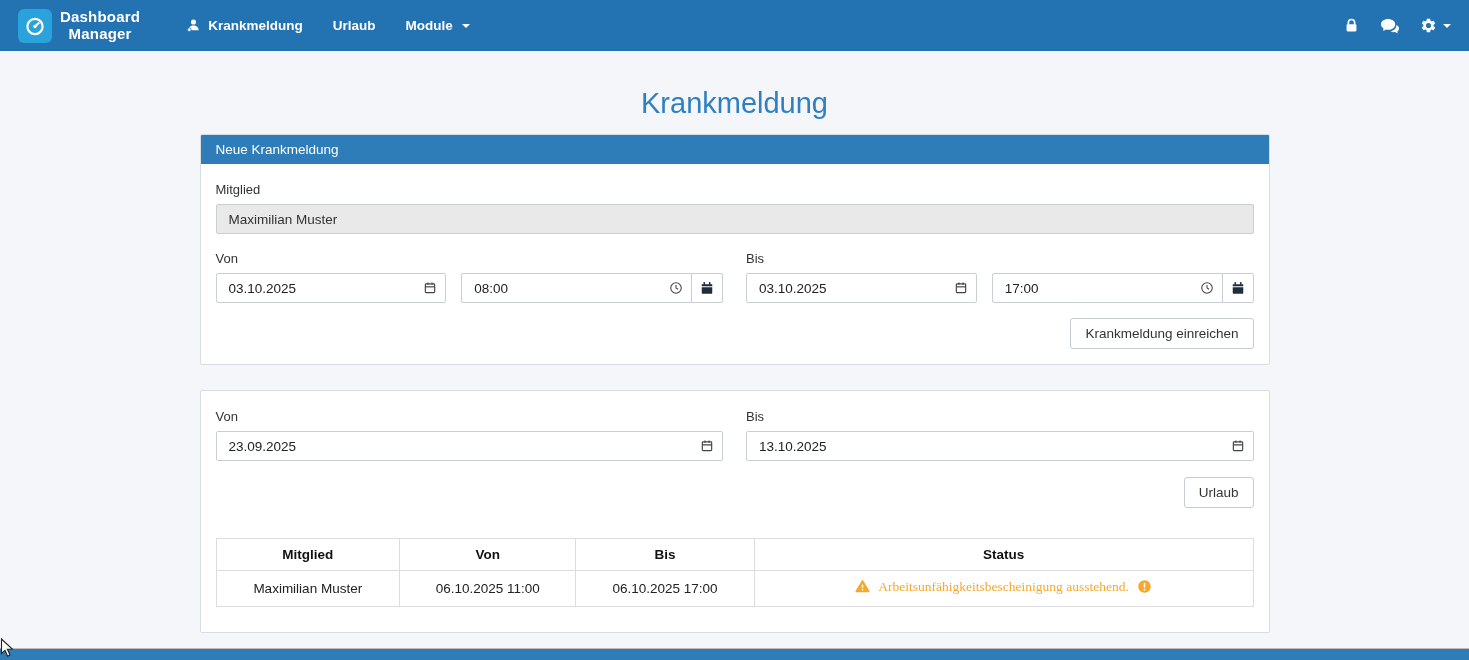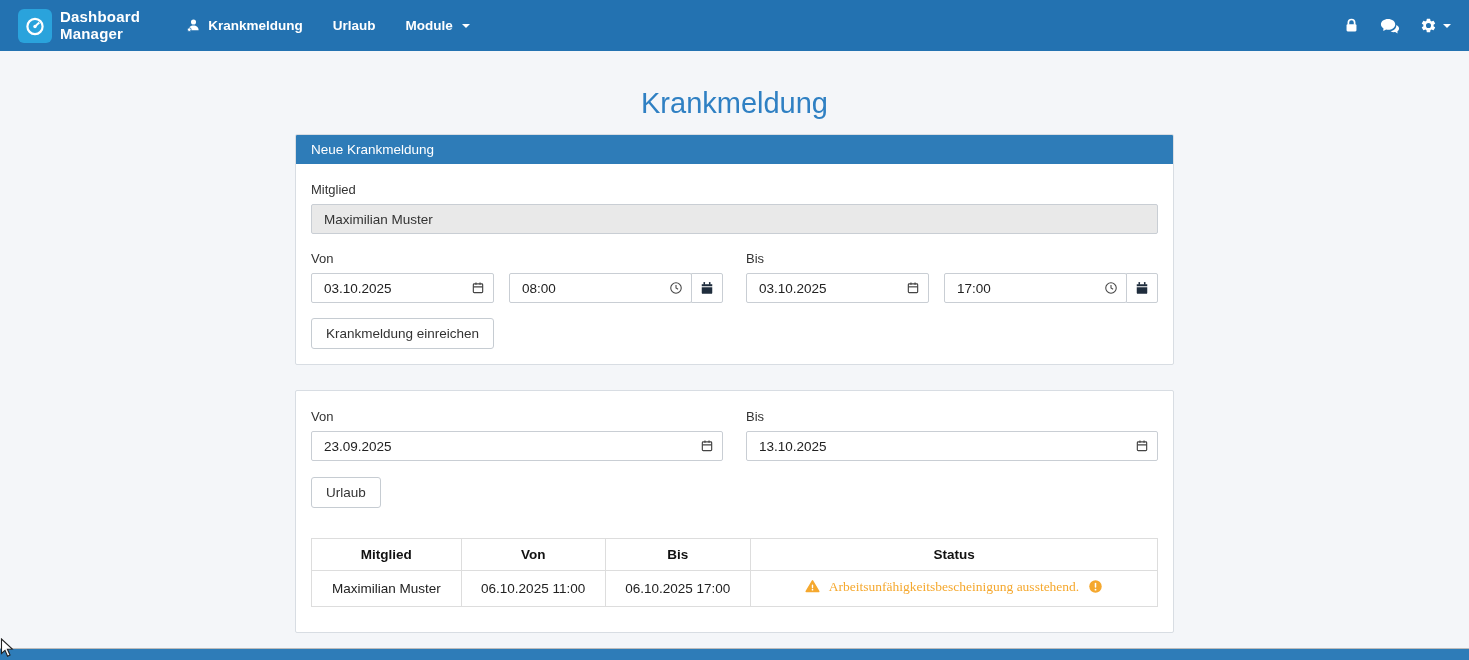--- a/index.html
+++ b/index.html
@@ -13,40 +13,40 @@
   
   .navbar {
     height: 51px; background: #2372b1; display: flex; align-items: center;
     padding: 0 18px; color: #fff;
   }
   .brand { display: flex; align-items: center; gap: 8px; cursor: pointer; }
   .logo-box {
     width: 34px; height: 34px; border-radius: 6px; background: #2aa3dc;
     display: flex; align-items: center; justify-content: center;
   }
-  .brand-text { font-size: 15px; font-weight: 700; line-height: 1.12; letter-spacing: .2px; }
+  .brand-text { font-size: 15px; font-weight: 700; line-height: 1.12; letter-spacing: .2px; text-align: center; }
   .brand-text span { display: block; }
   .nav-items { display: flex; align-items: center; margin-left: 46px; gap: 30px; }
   .nav-link {
     color: #fff; text-decoration: none; font-size: 13.5px; font-weight: 700;
     display: flex; align-items: center; gap: 7px; cursor: pointer;
   }
   .caret {
     display: inline-block; width: 0; height: 0; margin-left: 2px;
     border-left: 4px solid transparent; border-right: 4px solid transparent;
     border-top: 4px solid #fff; vertical-align: middle;
   }
   .nav-right { margin-left: auto; display: flex; align-items: center; gap: 20px; }
   .nav-icon-btn { display: flex; align-items: center; gap: 4px; cursor: pointer; }
   
   .page-title {
     text-align: center; color: #2f80c3; font-size: 29px; font-weight: 500;
     margin-top: 36px; margin-bottom: 14px;
   }
-  .container { width: 879px; margin: 0 auto; }
+  .container { width: 1070px; margin: 0 auto; }
   .panel {
     background: #fff; border: 1px solid #d8dde3; border-radius: 2px;
     margin-bottom: 25px; overflow: hidden;
   }
   .panel-heading {
     background: #2e7cb8; color: #fff; font-size: 13.5px; font-weight: 500;
     padding: 7px 15px; height: 29px; display: flex; align-items: center;
   }
   .panel-body { padding: 18px 15px 15px 15px; }
   label { display: block; font-size: 13px; color: #333; margin-bottom: 7px; }
@@ -65,21 +65,21 @@
   .member-row { margin-bottom: 17px; }
   .cols { display: flex; gap: 23px; }
   .col { flex: 1; }
   .input-group { display: flex; border-radius: 7px; }
   .input-group .input-wrap + .input-wrap { margin-left: -1px; padding-left: 16px; }
   .icon-btn {
     width: 32px; height: 30px; margin-left: -1px; background: #fff;
     border: 1px solid #c9ced4; border-radius: 0 2px 2px 0;
     display: flex; align-items: center; justify-content: center; cursor: pointer;
   }
-  .actions { display: flex; justify-content: flex-start; margin-top: 15px; }
+  .actions { display: flex; justify-content: flex-end; margin-top: 15px; }
   .btn {
     background: #fff; border: 1px solid #c6ccd2; border-radius: 3px;
     font-family: "Liberation Sans", sans-serif; font-size: 13.5px; color: #333;
     padding: 7px 14px; cursor: pointer;
   }
   
   .table-wrap { margin-top: 30px; }
   table { width: 100%; border-collapse: collapse; font-size: 13.5px; }
   th, td { border: 1px solid #ddd; padding: 8px 6px; text-align: center; }
   th { font-weight: 700; color: #111; }

